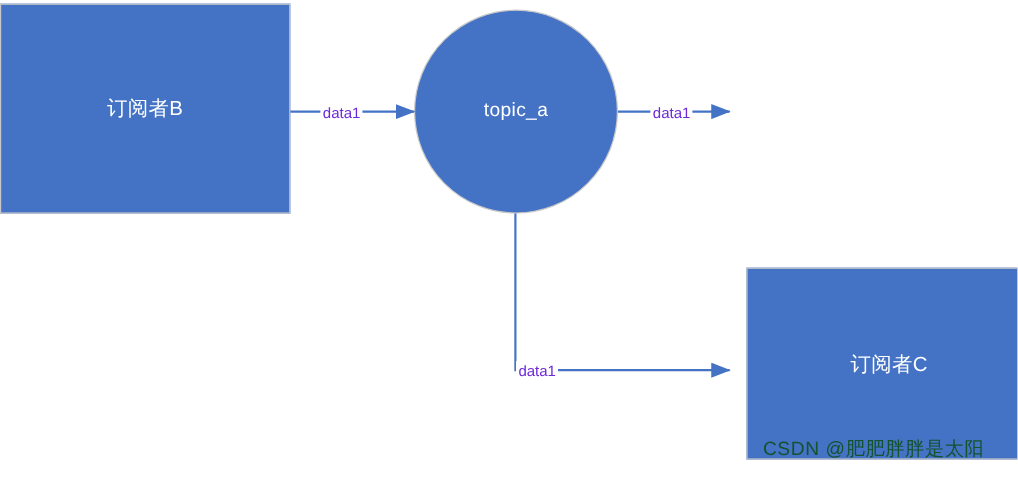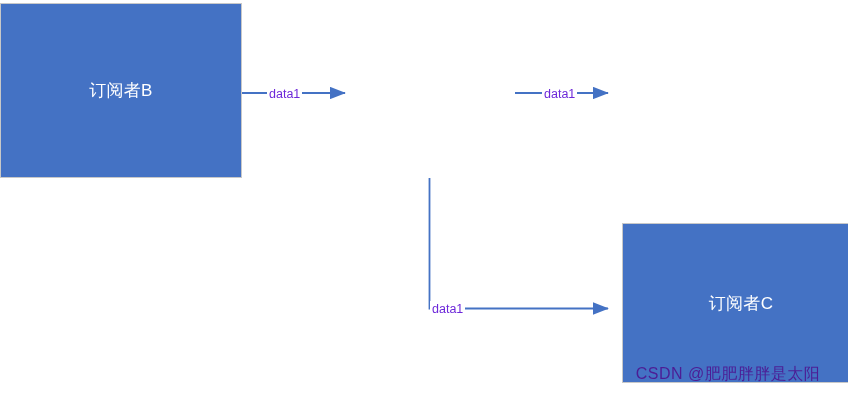--- a/index.html
+++ b/index.html
@@ -98,36 +98,39 @@
   #label-edge-1 { left: 267px; top: 86px; }
   #label-edge-2 { left: 542px; top: 86px; }
   #label-edge-3 { left: 430px; top: 301px; }
   
   #watermark {
     position: absolute;
     left: 609px;
     top: 364px;
     width: 238px;
     text-align: center;
-    color: #4c1d95;
+    color: #14532d;
     font-size: 16px;
     letter-spacing: 0.5px;
     white-space: nowrap;
     user-select: none;
   }
 </style>
 </head>
 <body>
 
 <div id="canvas">
 
   <div class="node-box" id="box-publisher-a">
     <span class="node-label">订阅者B</span>
   </div>
 
+  <div class="node-circle" id="circle-topic-a">
+    <span class="node-label circle-label">topic_a</span>
+  </div>
 
 
   <div class="node-box" id="box-subscriber-c">
     <span class="node-label">订阅者C</span>
   </div>
 
   <div id="watermark">CSDN @肥肥胖胖是太阳</div>
 
   <svg id="connectors" viewBox="0 0 848 401" width="848" height="401">
     <defs>

